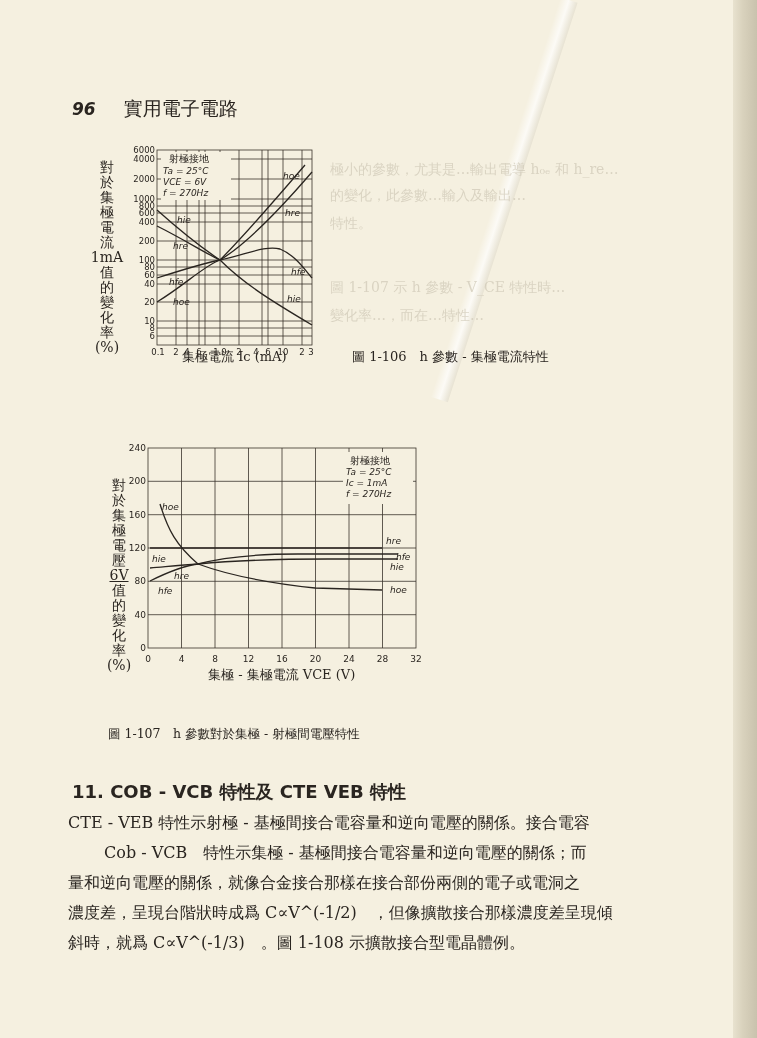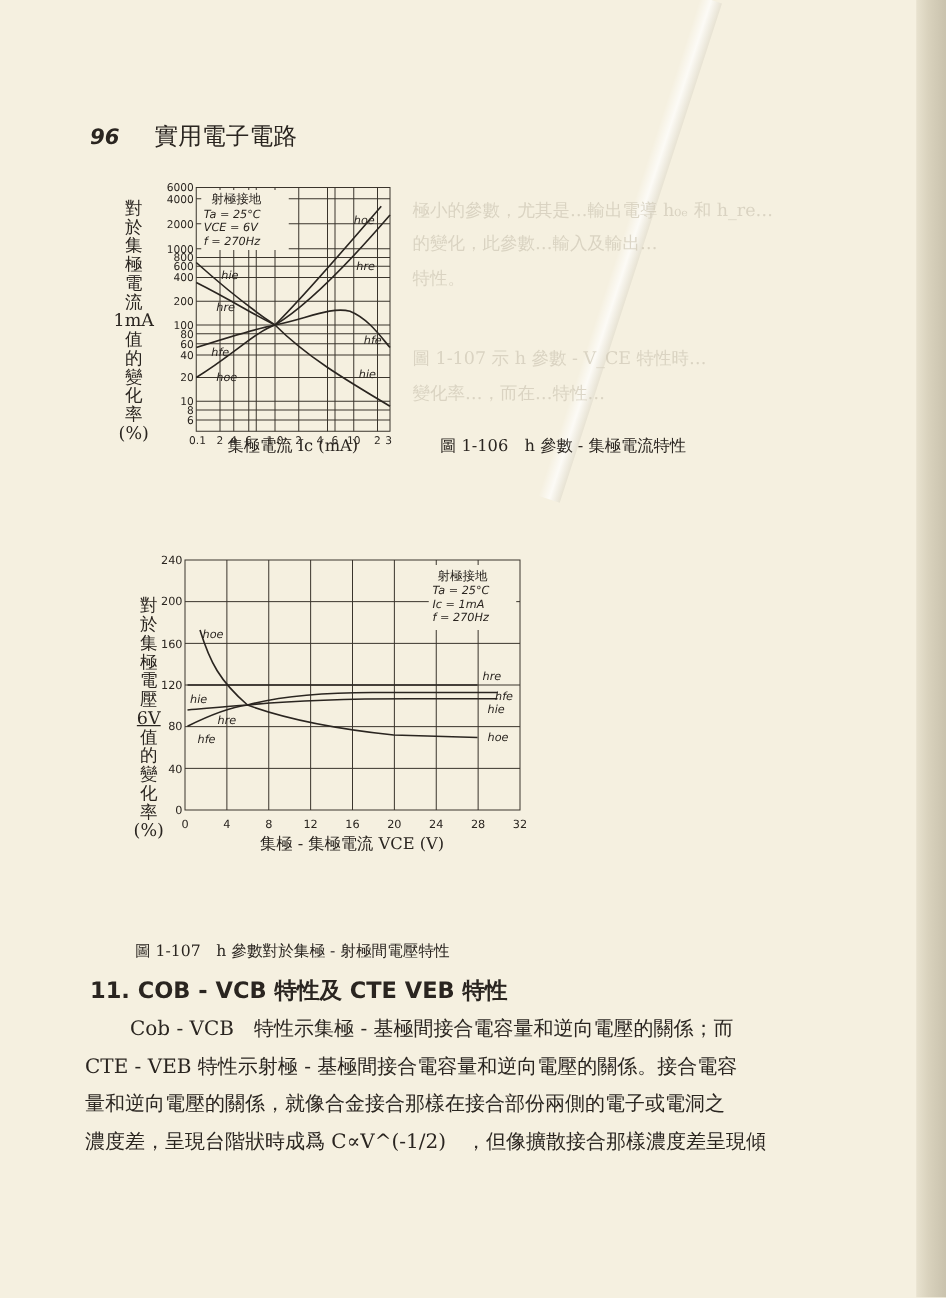--- a/index.html
+++ b/index.html
@@ -227,22 +227,23 @@
         <text x="87" y="222">8</text>
       <text x="120.5" y="222">12</text>
         <text x="154" y="222">16</text>
         <text x="187.5" y="222">20</text>
       <text x="221" y="222">24</text>
         <text x="254.5" y="222">28</text>
         <text x="288" y="222">32</text>
     </g>
   </svg>
   <div class="caption" style="left:208px; top:666px; font-size:13px;">集極 - 集極電流 VCE (V)</div>
-  <div class="caption" style="left:108px; top:753px;">圖 1-107　h 參數對於集極 - 射極間電壓特性</div>
+  <div class="caption" style="left:108px; top:726px;">圖 1-107　h 參數對於集極 - 射極間電壓特性</div>
 </div>
 
 <div class="section-title">11. COB - VCB 特性及 CTE VEB 特性</div>
 <div class="para">
+  <p>CTE - VEB 特性示射極 - 基極間接合電容量和逆向電壓的關係。接合電容</p>
   <p style="text-indent:36px;">Cob - VCB　特性示集極 - 基極間接合電容量和逆向電壓的關係；而</p>
-  <p>CTE - VEB 特性示射極 - 基極間接合電容量和逆向電壓的關係。接合電容</p>
   <p>量和逆向電壓的關係，就像合金接合那樣在接合部份兩側的電子或電洞之</p>
   <p>濃度差，呈現台階狀時成爲 C∝V^(-1/2)　，但像擴散接合那樣濃度差呈現傾</p>
+  <p>斜時，就爲 C∝V^(-1/3)　。圖 1-108 示擴散接合型電晶體例。</p>
 </div>
 
 </body></html>

